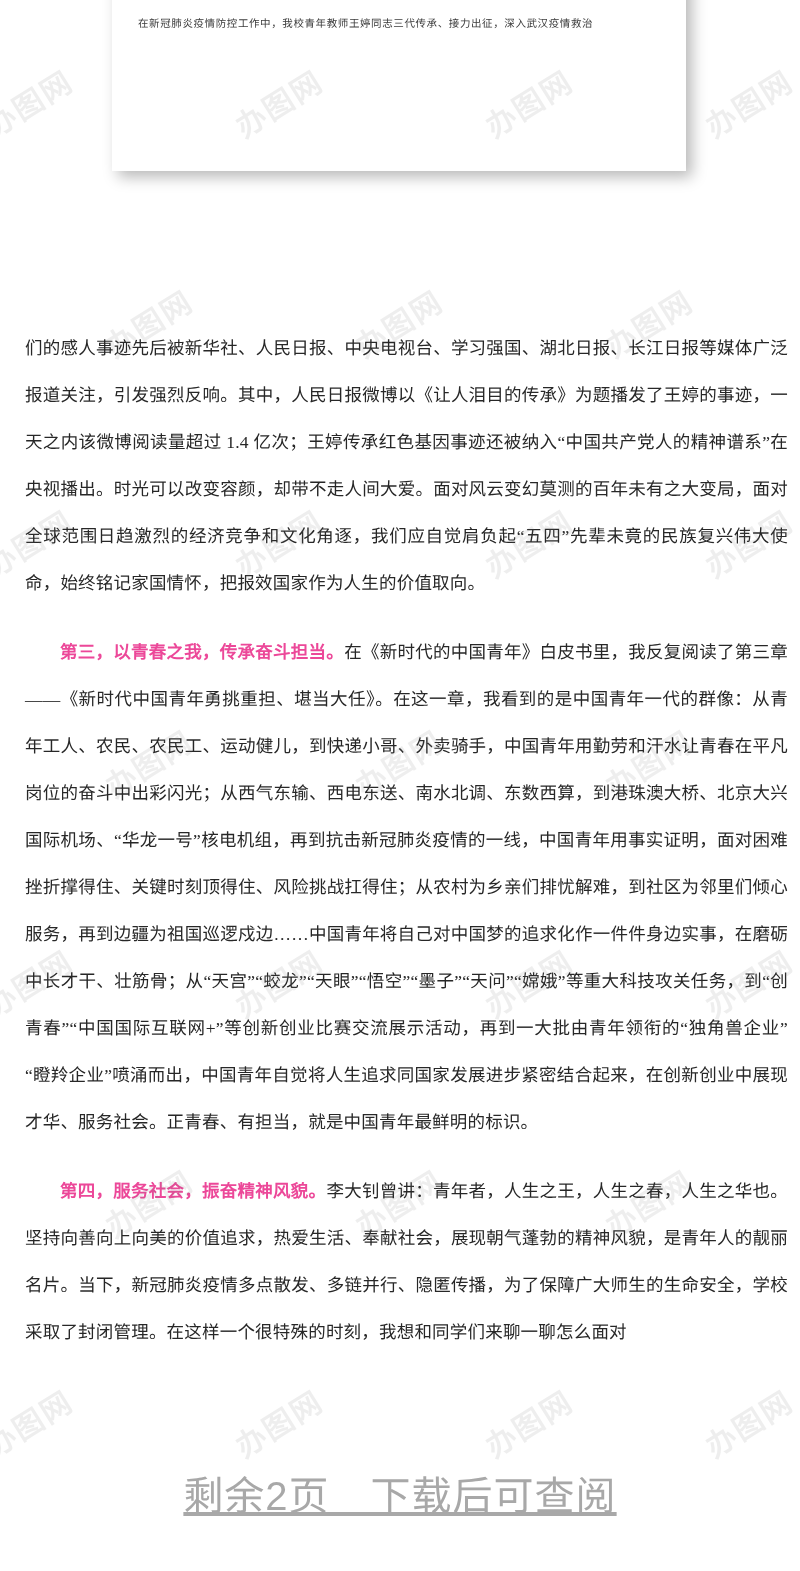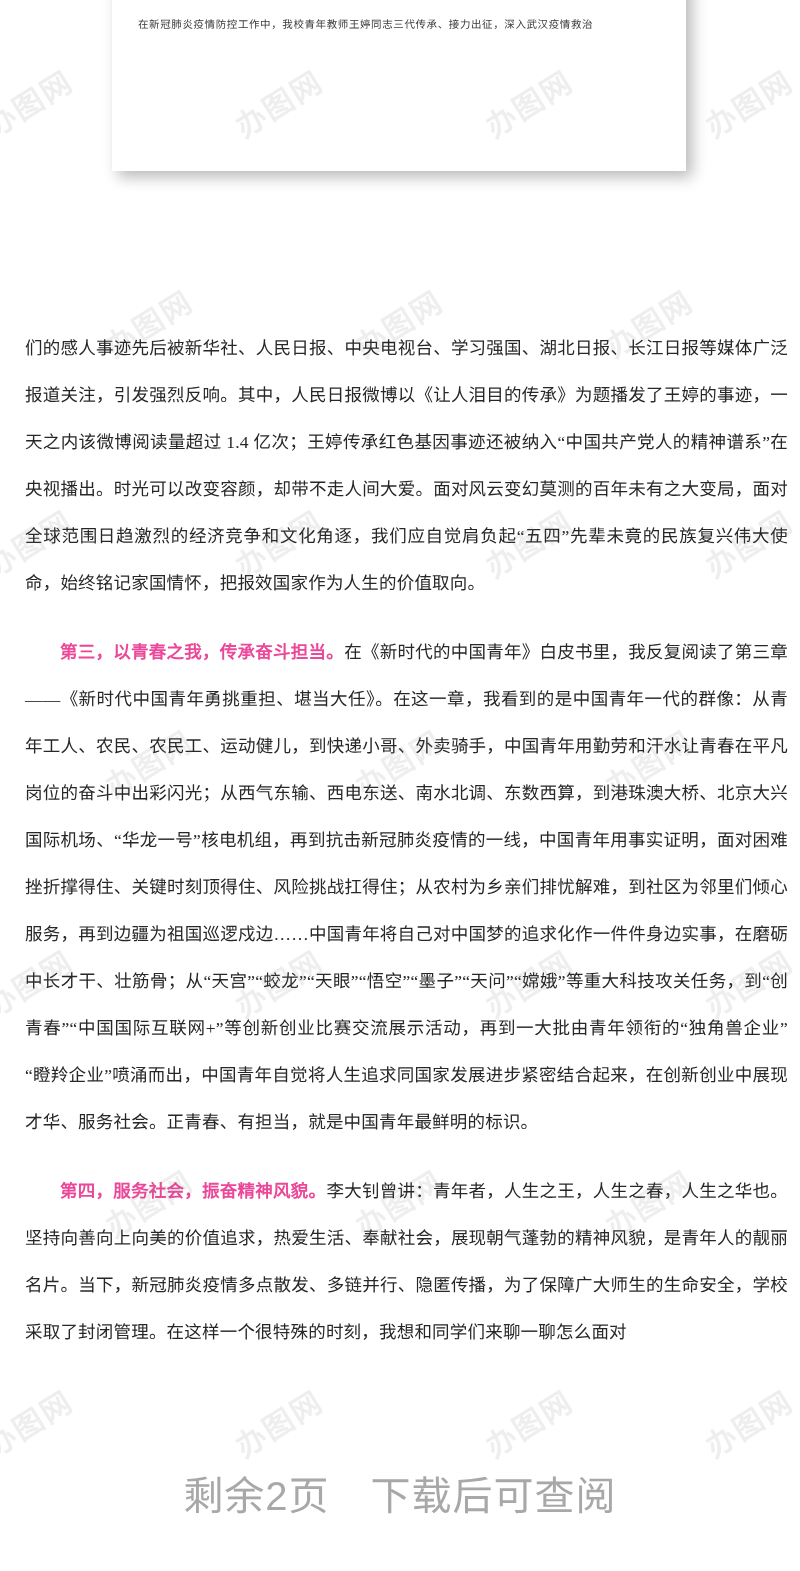--- a/index.html
+++ b/index.html
@@ -32,21 +32,21 @@
     top: -38px;
     width: 574px;
     height: 209px;
     background: #ffffff;
     box-shadow: 6px 6px 14px rgba(0,0,0,0.28);
   }
   #page-card .card-lines {
     padding: 44px 26px 0 26px;
   }
   .card-line {
-    font-family: Liberation Sans, sans-serif;
+    font-family: Liberation Mono, monospace;
     font-size: 10.5px;
     line-height: 36px;
     color: #3b3b3b;
     letter-spacing: 0.6px;
     white-space: nowrap;
     text-align: left;
   }
 
   
   #doc-body {
@@ -82,20 +82,21 @@
     text-align: center;
   }
   #footer .footer-text {
     display: inline-block;
     font-family: "Liberation Sans", "DejaVu Sans", sans-serif;
     font-size: 40px;
     line-height: 52px;
     color: #a8a8a8;
     letter-spacing: 1px;
     white-space: pre;
+    text-decoration: underline;
   }
 
   
   #watermark-layer {
     position: absolute;
     left: 0;
     top: 0;
     width: 800px;
     height: 1571px;
     pointer-events: none;

